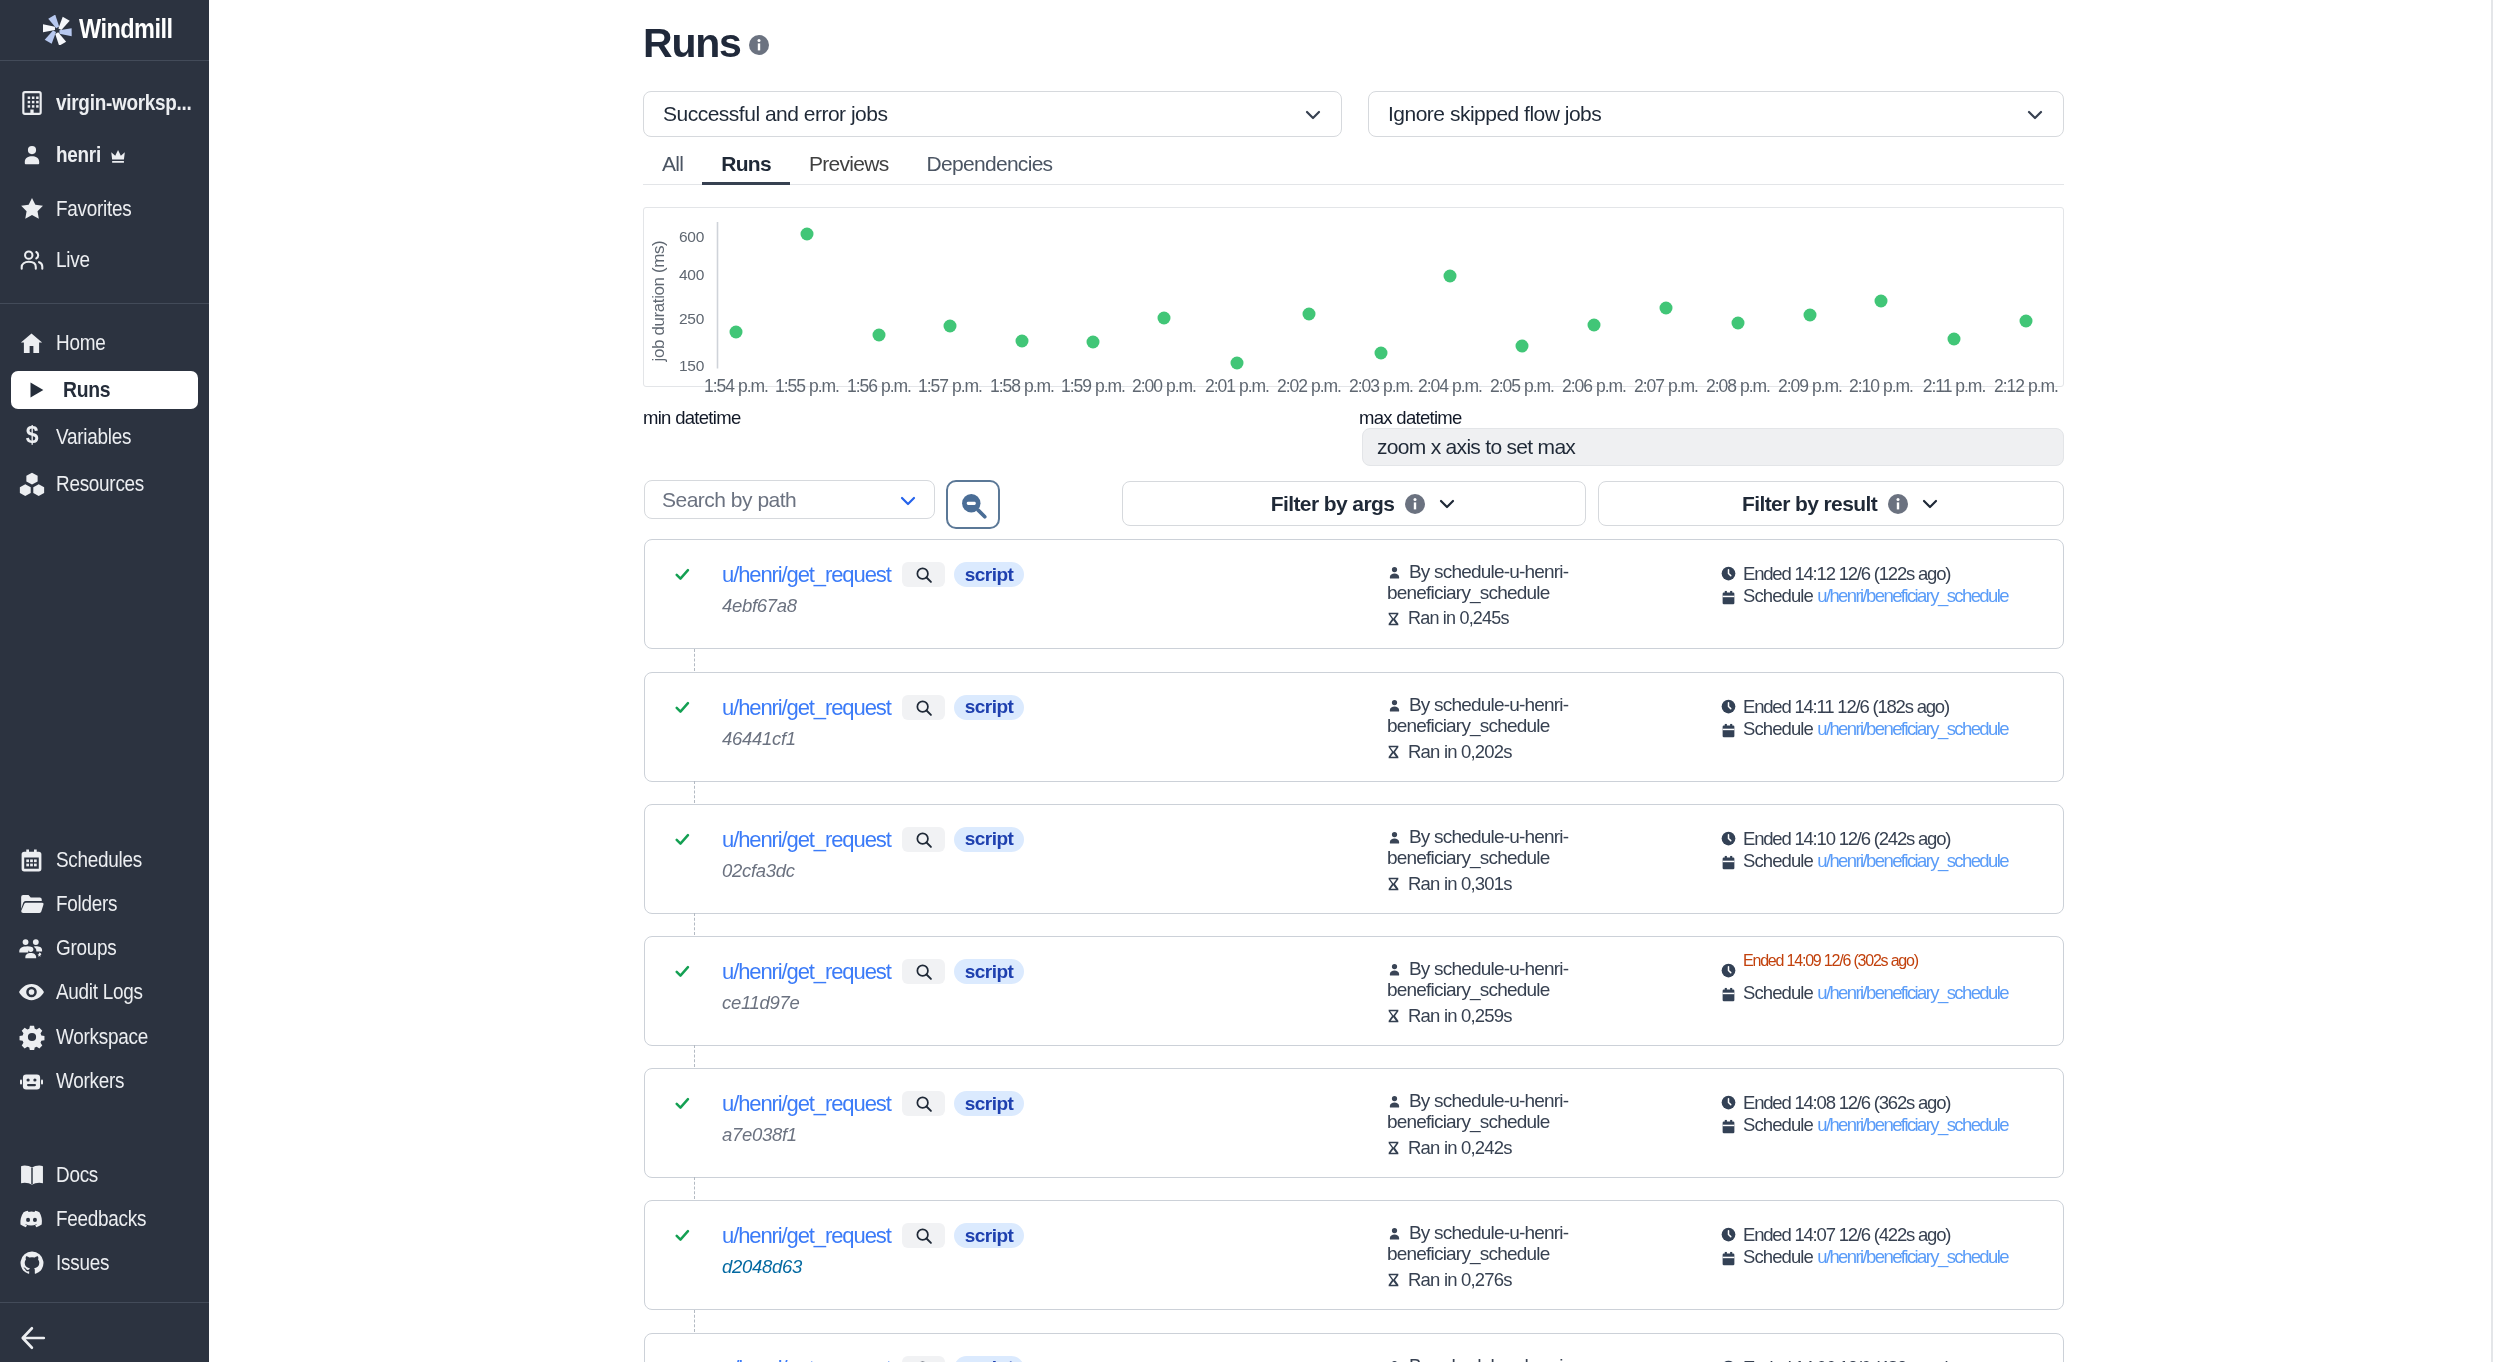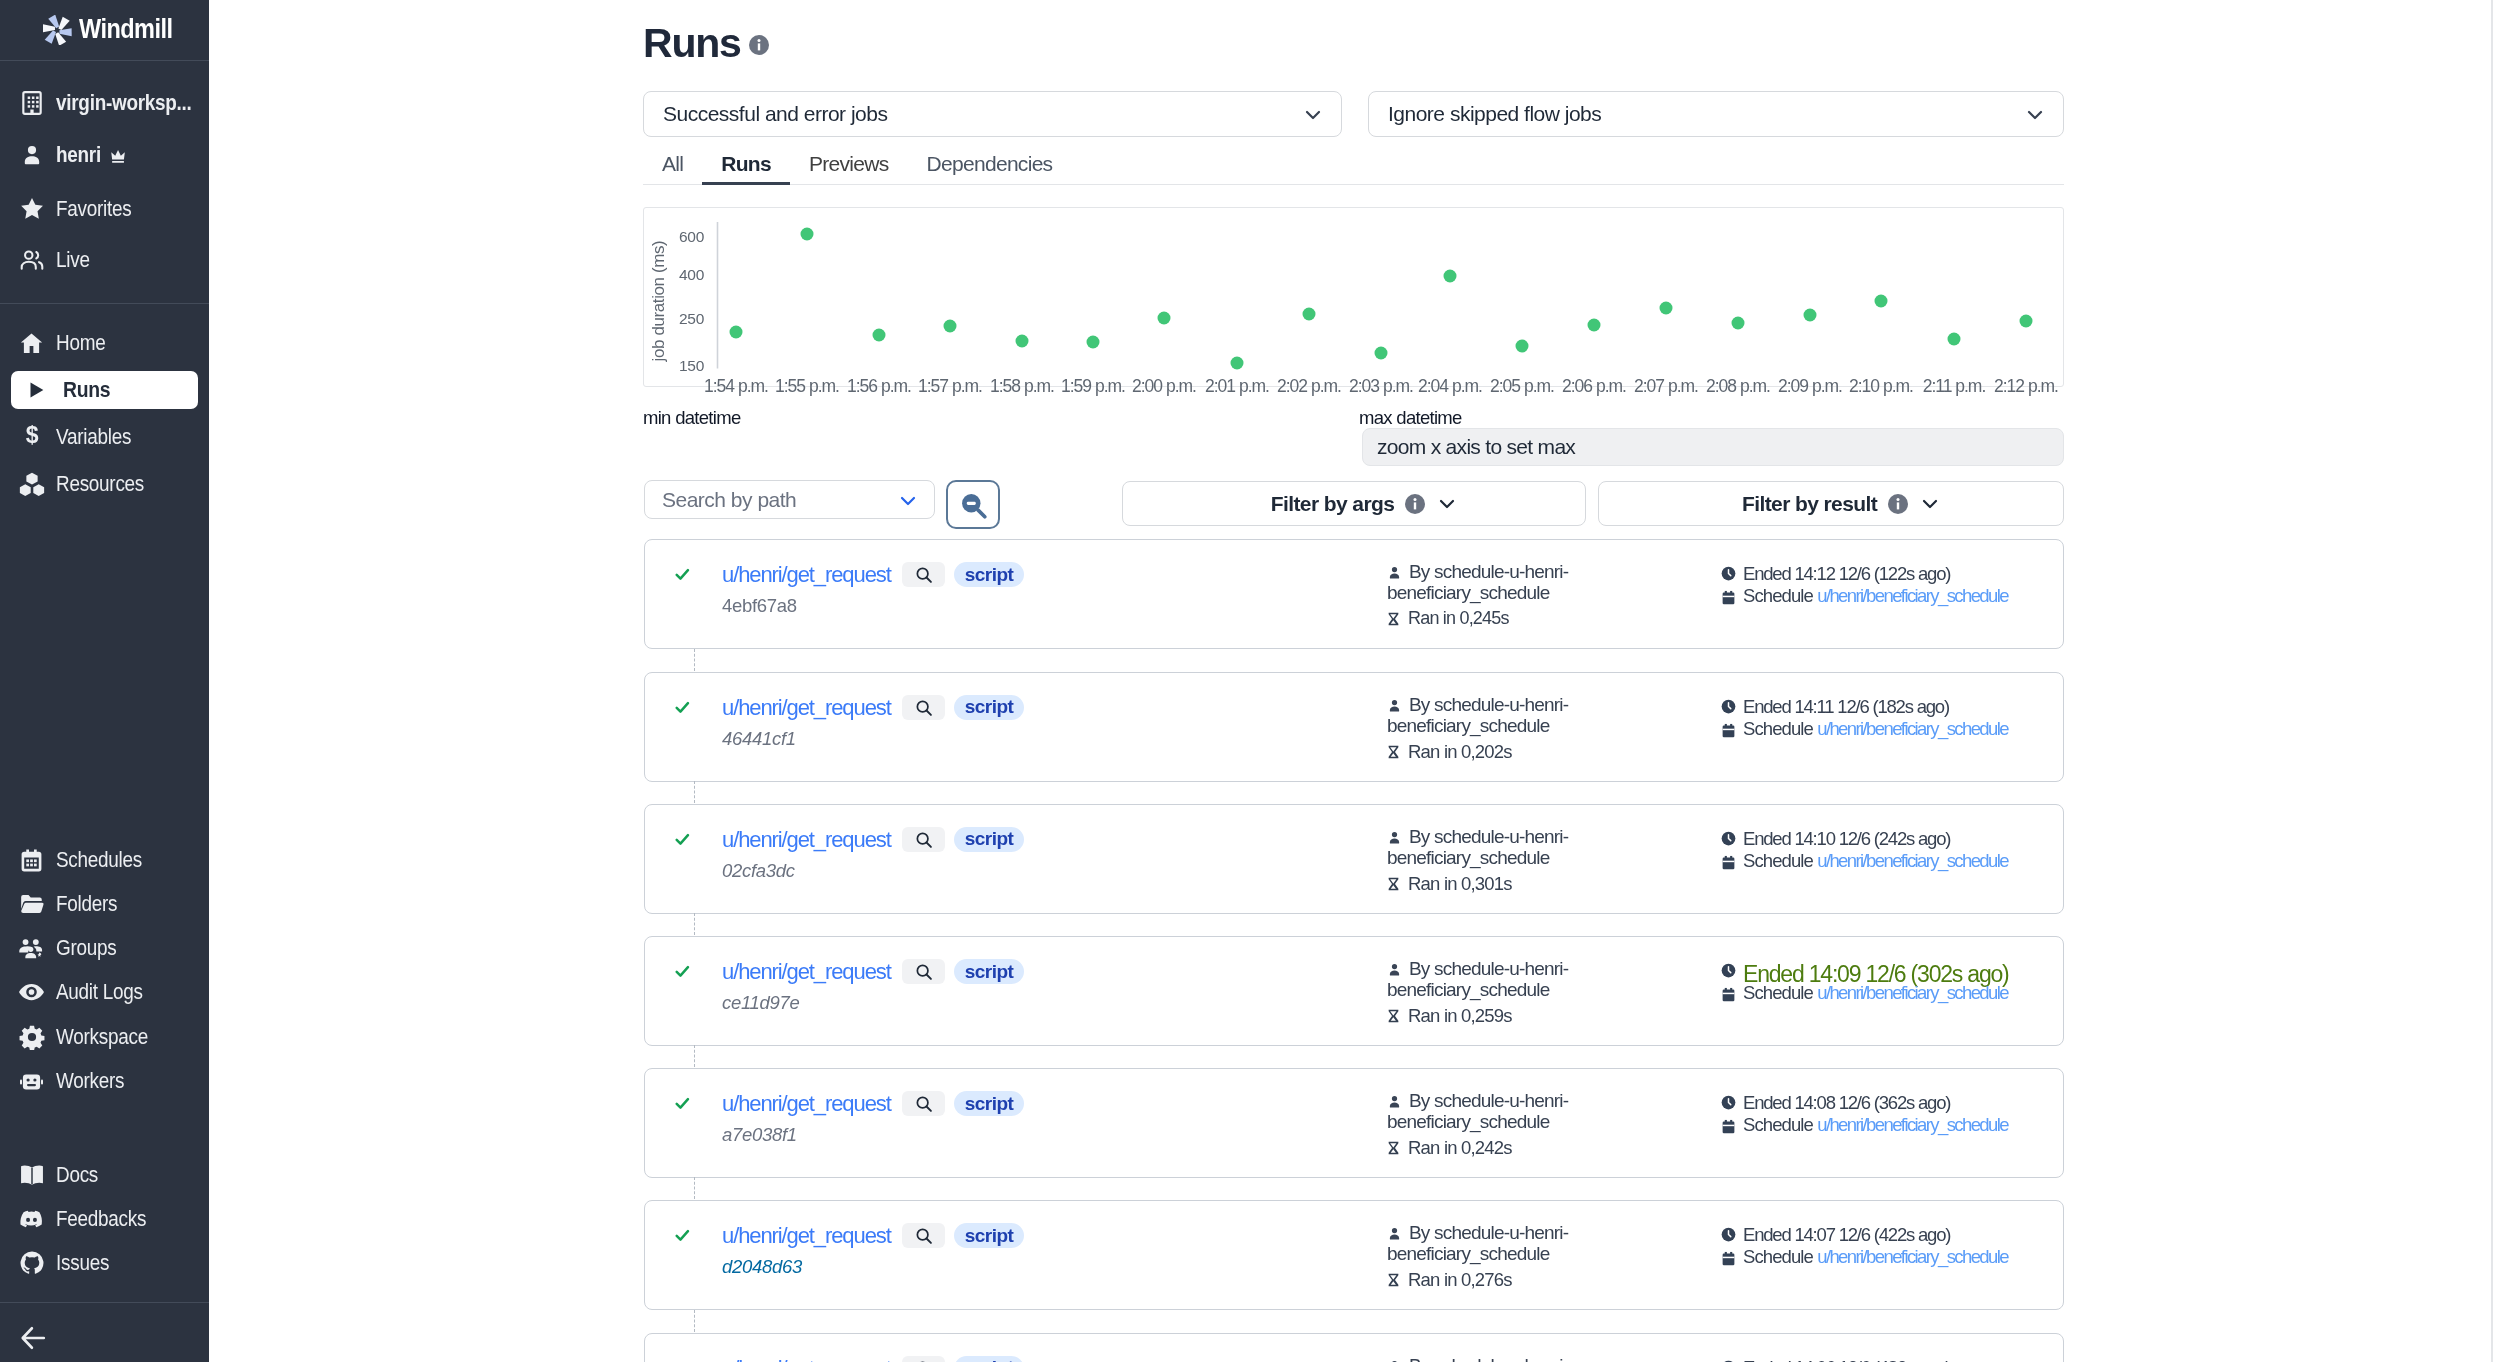--- a/index.html
+++ b/index.html
@@ -339,21 +339,21 @@
           <path d="M2.5 11.5 8 17 19 4.5" fill="none" stroke="#14a053" stroke-width="3.6" stroke-linecap="round" stroke-linejoin="round"></path>
         </svg></div>
   <div style="position:absolute;left:77px;top:22px;font-size:22px;color:#3b7bf8;letter-spacing:-1.1px">u/henri/get_request</div>
   <div style="position:absolute;left:257px;top:22px;width:43px;height:25px;background:#f1f2f4;border-radius:6px;display:flex;align-items:center;justify-content:center">
         <svg width="19" height="19" viewBox="0 0 22 22" style="">
           <circle cx="10" cy="10" r="6.1" fill="none" stroke="#1f2937" stroke-width="2"></circle>
           <path d="M14.5 14.5 19.6 19.6" stroke="#1f2937" stroke-width="2.2" stroke-linecap="round"></path>
         </svg>
       </div>
   <div style="position:absolute;left:309px;top:22px;width:70px;height:25px;background:#dbeafe;border-radius:13px;display:flex;align-items:center;justify-content:center;font-size:19px;font-weight:bold;color:#1e40af;letter-spacing:-0.5px">script</div>
-  <div style="position:absolute;left:77px;top:55px;font-size:18.5px;color:#6b7280;letter-spacing:-0.3px">4ebf67a8</div>
+  <div style="position:absolute;left:77px;top:55px;font-size:18.5px;font-style:italic;color:#6b7280;letter-spacing:-0.3px">4ebf67a8</div>
   <div style="position:absolute;left:742px;top:22px;width:196px;font-size:19px;line-height:19px;color:#374151;letter-spacing:-0.8px"><span style="display:inline-block;vertical-align:-2px;margin-right:7px"><svg width="15" height="15" viewBox="0 0 24 24" style="">
             <path fill="#3a4556" d="M12 11.4a4.2 4.2 0 1 0-4.2-4.2A4.2 4.2 0 0 0 12 11.4zm0 2c-3.7 0-7.4 1.9-7.4 5.6v1.7a.9.9 0 0 0 .9.9h13a.9.9 0 0 0 .9-.9V19c0-3.7-3.7-5.6-7.4-5.6z"></path>
           </svg></span>By schedule-u-henri-beneficiary_schedule</div>
   <div style="position:absolute;left:743px;top:72px"><svg width="11" height="14" viewBox="0 0 17 19" style="">
           <path fill="#333f50" d="M1 0h15v2.2l-5.2 7.3L16 16.8V19H1v-2.2l5.2-7.3L1 2.2zM3.4 2.2l4.8 6.6 4.8-6.6zM8.2 11.5 4.2 17h8z"></path>
         </svg></div>
   <div style="position:absolute;left:763px;top:68px;font-size:18px;color:#374151;letter-spacing:-0.8px">Ran in 0,245s</div>
   <div style="position:absolute;left:1076px;top:26px"><svg width="15" height="15" viewBox="0 0 24 24" style="">
           <circle cx="12" cy="12" r="11" fill="#334155"></circle>
           <path d="M12 5.8V12l3.6 3.4" stroke="#fff" stroke-width="2.4" fill="none" stroke-linecap="round"></path>
@@ -453,21 +453,21 @@
             <path fill="#3a4556" d="M12 11.4a4.2 4.2 0 1 0-4.2-4.2A4.2 4.2 0 0 0 12 11.4zm0 2c-3.7 0-7.4 1.9-7.4 5.6v1.7a.9.9 0 0 0 .9.9h13a.9.9 0 0 0 .9-.9V19c0-3.7-3.7-5.6-7.4-5.6z"></path>
           </svg></span>By schedule-u-henri-beneficiary_schedule</div>
   <div style="position:absolute;left:743px;top:72px"><svg width="11" height="14" viewBox="0 0 17 19" style="">
           <path fill="#333f50" d="M1 0h15v2.2l-5.2 7.3L16 16.8V19H1v-2.2l5.2-7.3L1 2.2zM3.4 2.2l4.8 6.6 4.8-6.6zM8.2 11.5 4.2 17h8z"></path>
         </svg></div>
   <div style="position:absolute;left:763px;top:68px;font-size:18.5px;color:#374151;letter-spacing:-0.8px">Ran in 0,259s</div>
   <div style="position:absolute;left:1076px;top:26px"><svg width="15" height="15" viewBox="0 0 24 24" style="">
           <circle cx="12" cy="12" r="11" fill="#334155"></circle>
           <path d="M12 5.8V12l3.6 3.4" stroke="#fff" stroke-width="2.4" fill="none" stroke-linecap="round"></path>
         </svg></div>
-  <div style="position:absolute;left:1098px;top:24px;font-size:23px;color:#4d7c0f;letter-spacing:-1.2px">Ended 14:09 12/6 (302s ago)</div>
+  <div style="position:absolute;left:1098px;top:15px;font-size:16px;color:#c2410c;letter-spacing:-1.2px">Ended 14:09 12/6 (302s ago)</div>
   <div style="position:absolute;left:1076px;top:50px"><svg width="15" height="15" viewBox="0 0 24 23" style="">
           <rect x="6" y="1" width="3.4" height="5" fill="#334155"></rect>
           <rect x="14.6" y="1" width="3.4" height="5" fill="#334155"></rect>
           <rect x="2.6" y="3.4" width="18.8" height="19" rx="2" fill="#334155"></rect>
           <rect x="2.6" y="8.6" width="18.8" height="2.4" fill="#fff"></rect>
         </svg></div>
   <div style="position:absolute;left:1098px;top:45px;font-size:18.5px;color:#374151;letter-spacing:-0.9px">Schedule <span style="color:#5a9cf8;letter-spacing:-1.6px">u/henri/beneficiary_schedule</span></div>
 </div>
     <div style="position:absolute;left:51px;top:1045.1999999999998px;height:22px;border-left:1.6px dashed #b3bac3"></div>
 <div class="card" style="top:1068.1999999999998px">

